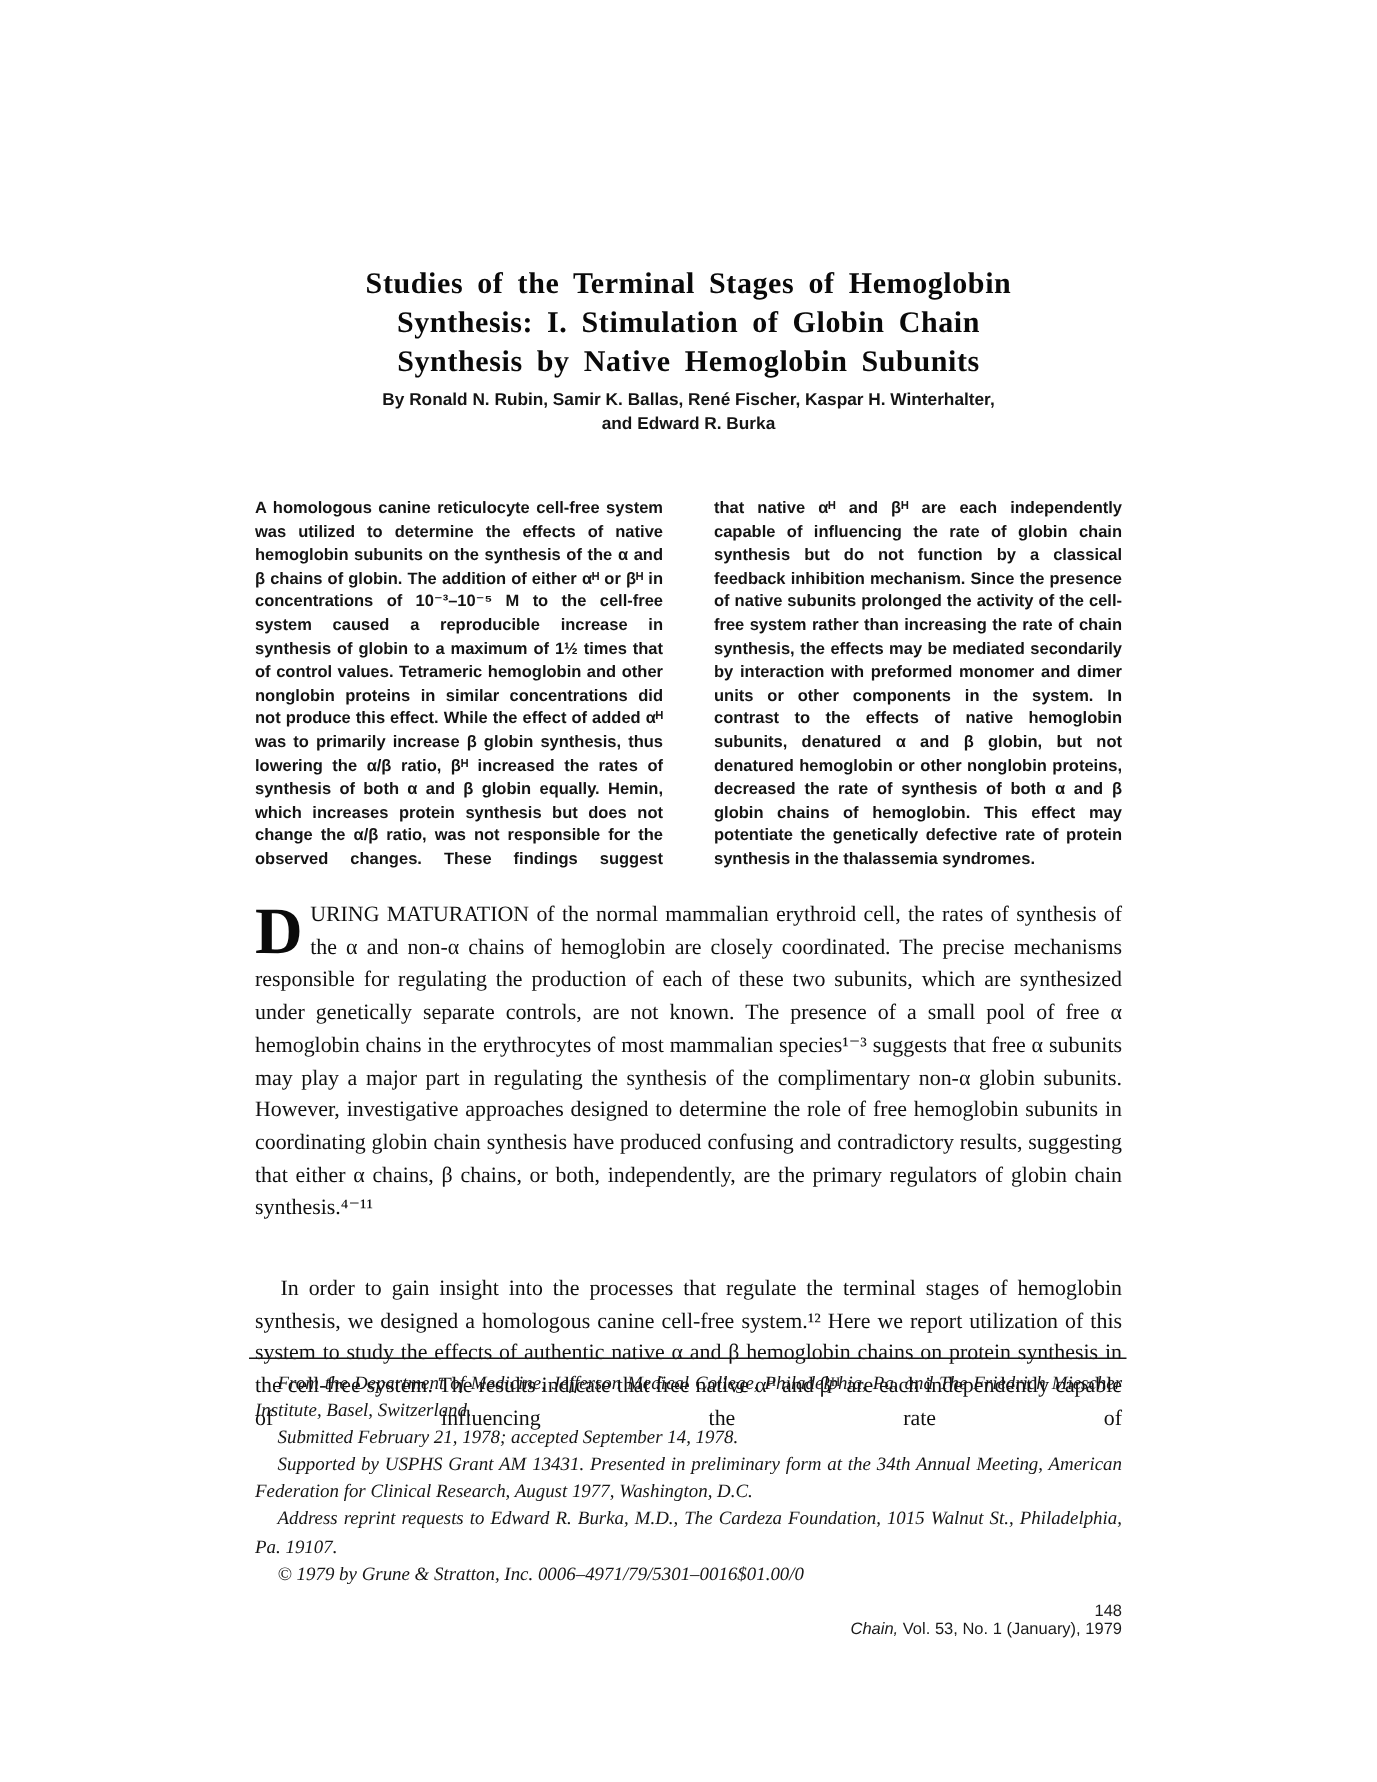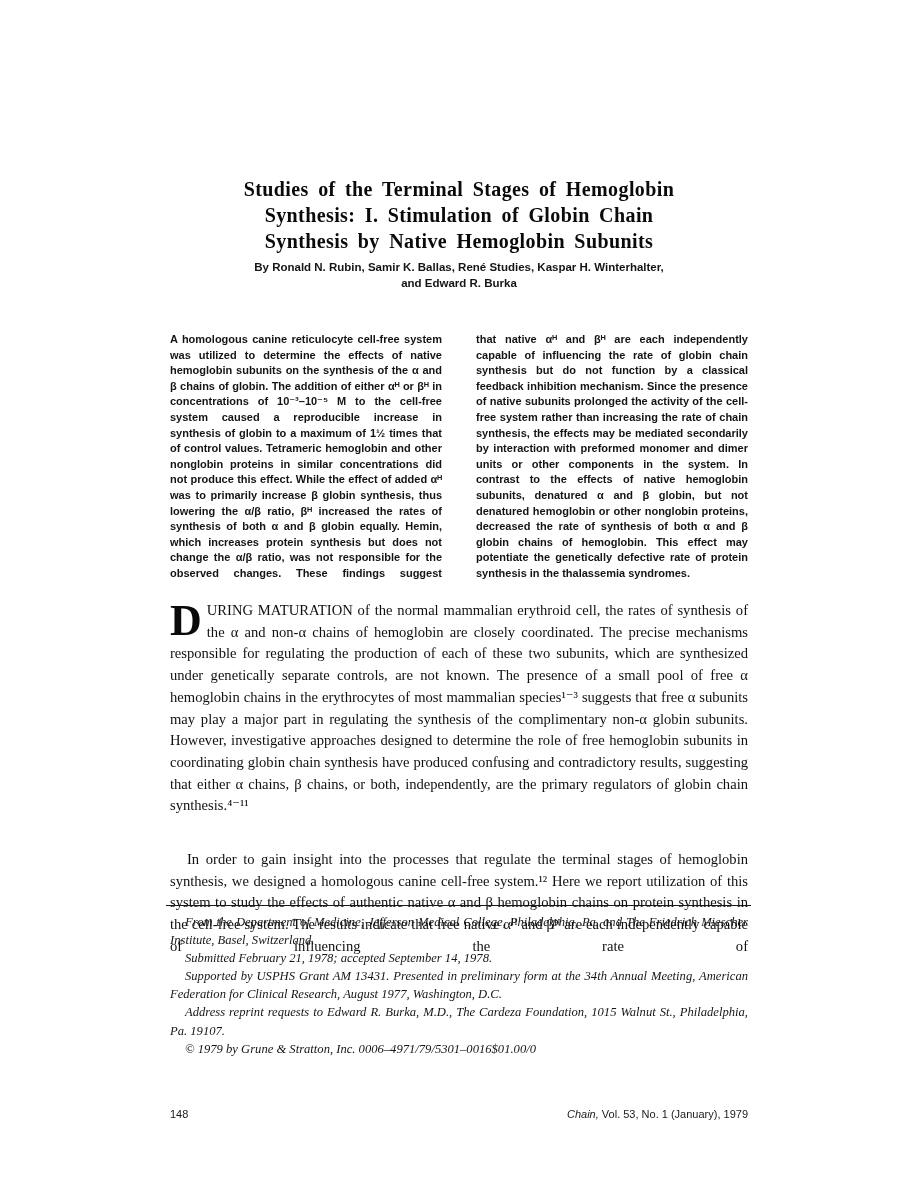--- a/index.html
+++ b/index.html
@@ -60,40 +60,40 @@
   .footnote-rule-wrap { top: 905px; }
   .footnote-rule { border: none; border-top: 1.6px solid #1a1a1a; margin: 0; width: 585px; margin-left: -4px; }
   .footnote-block { top: 913px; }
   .footnote {
     margin: 0;
     font-size: 12.6px; font-style: italic; line-height: 18.1px;
     text-align: justify; text-indent: 15px; color: #151515;
   }
 
   
-  .footer-block { top: 1108px; display: flex; justify-content: space-between; align-items: center; }
+  .footer-block { top: 1068px; display: flex; justify-content: space-between; align-items: flex-end; flex-direction: column; }
   .footer-text {
     font-family: "Liberation Sans", "DejaVu Sans", sans-serif;
     font-size: 11px; color: #1a1a1a;
   }
   .journal-italic { font-style: italic; }
 </style>
 </head>
 <body>
 
 <div class="page">
 
   <div class="content title-block">
     <div class="title-line">Studies of the Terminal Stages of Hemoglobin</div>
     <div class="title-line">Synthesis: I. Stimulation of Globin Chain</div>
     <div class="title-line">Synthesis by Native Hemoglobin Subunits</div>
   </div>
 
   <div class="content byline-block">
-    <div class="byline-line">By Ronald N. Rubin, Samir K. Ballas, René Studies, Kaspar H. Winterhalter,</div>
+    <div class="byline-line">By Ronald N. Rubin, Samir K. Ballas, René Fischer, Kaspar H. Winterhalter,</div>
     <div class="byline-line">and Edward R. Burka</div>
   </div>
 
   <div class="content abstract-block">
     <div class="abstract-col flush-last">A homologous canine reticulocyte cell-free system was utilized to determine the effects of native hemoglobin subunits on the synthesis of the α and β chains of globin. The addition of either αᴴ or βᴴ in concentrations of 10⁻³–10⁻⁵ M to the cell-free system caused a reproducible increase in synthesis of globin to a maximum of 1½ times that of control values. Tetrameric hemoglobin and other nonglobin proteins in similar concentrations did not produce this effect. While the effect of added αᴴ was to primarily increase β globin synthesis, thus lowering the α/β ratio, βᴴ increased the rates of synthesis of both α and β globin equally. Hemin, which increases protein synthesis but does not change the α/β ratio, was not responsible for the observed changes. These findings suggest</div>
     <div class="abstract-col">that native αᴴ and βᴴ are each independently capable of influencing the rate of globin chain synthesis but do not function by a classical feedback inhibition mechanism. Since the presence of native subunits prolonged the activity of the cell-free system rather than increasing the rate of chain synthesis, the effects may be mediated secondarily by interaction with preformed monomer and dimer units or other components in the system. In contrast to the effects of native hemoglobin subunits, denatured α and β globin, but not denatured hemoglobin or other nonglobin proteins, decreased the rate of synthesis of both α and β globin chains of hemoglobin. This effect may potentiate the genetically defective rate of protein synthesis in the thalassemia syndromes.</div>
   </div>
 
   <div class="content body-block">
     <p class="body-para">

